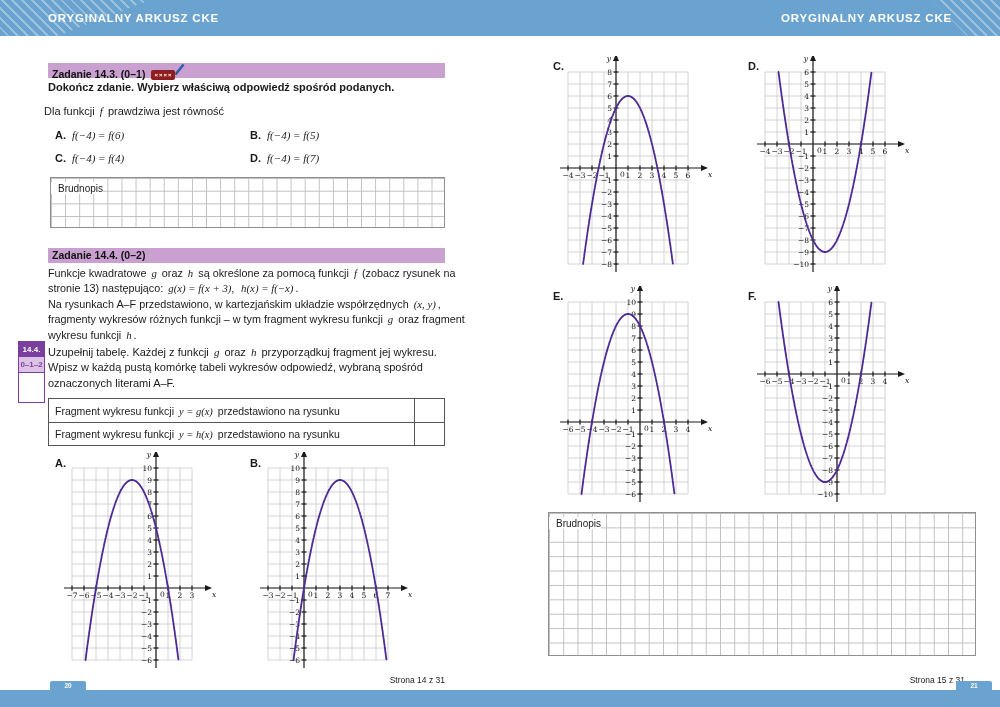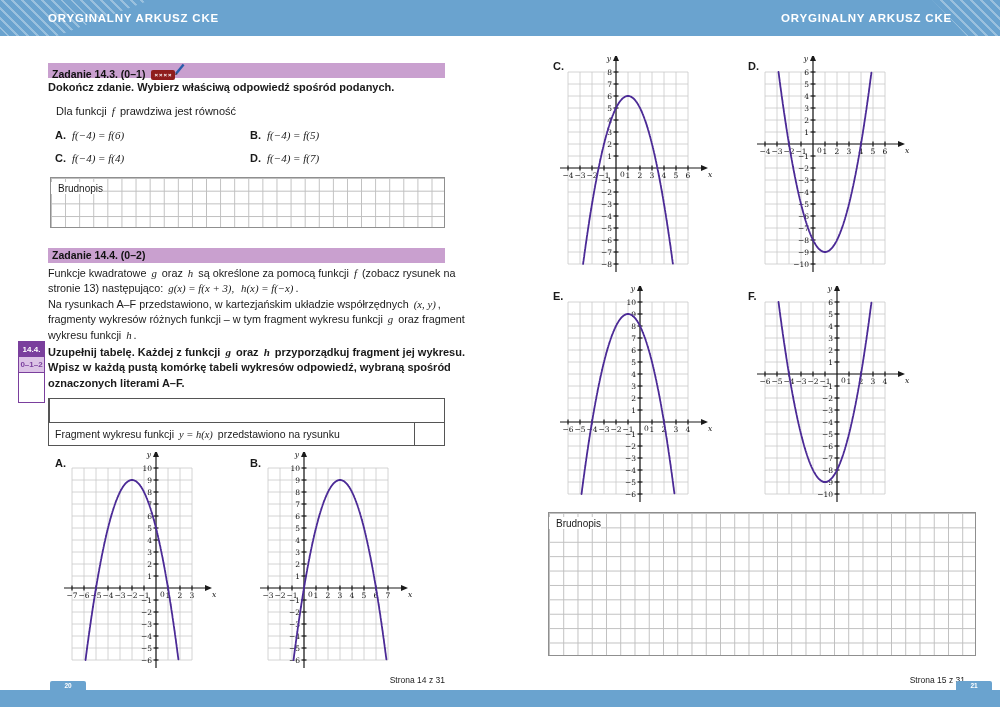--- a/index.html
+++ b/index.html
@@ -70,21 +70,21 @@
     <span class="topbar-title" style="right:48px">ORYGINALNY ARKUSZ CKE</span>
   </div>
 
   <div class="task-header" style="top:63px">
     <span>Zadanie 14.3. (0–1)</span><span class="badge">××××</span><svg class="pencil" width="13" height="13" viewBox="0 0 13 13">
         <path d="M3.2 10.6 L10.6 1.6" stroke="#2a5caa" stroke-width="2.4" fill="none"></path>
         <path d="M2.2 12 l2.2 -0.8 l-1.5 -1.4 z" fill="#222"></path>
       </svg>
   </div>
   <div class="abs bold-line" style="left:48px;top:81px">Dokończ zdanie. Wybierz właściwą odpowiedź spośród podanych.</div>
-  <div class="abs body-line" style="left:56px;top:104px;font-size:11px"><span>Dla funkcji </span><span class="mth">f</span><span> prawdziwa jest równość</span></div>
+  <div class="abs body-line" style="left:44px;top:104px;font-size:11px"><span>Dla funkcji </span><span class="mth">f</span><span> prawdziwa jest równość</span></div>
 
   <div class="opt" style="left:55px;top:129px"><b>A.</b><span class="mth">f(−4) = f(6)</span></div>
   <div class="opt" style="left:250px;top:129px"><b>B.</b><span class="mth">f(−4) = f(5)</span></div>
   <div class="opt" style="left:55px;top:152px"><b>C.</b><span class="mth">f(−4) = f(4)</span></div>
   <div class="opt" style="left:250px;top:152px"><b>D.</b><span class="mth">f(−4) = f(7)</span></div>
 
   <div class="scratch" style="left:50px;top:177px;width:395px;height:51px;background-size:14.1px 12.7px">
     <span class="scratch-label">Brudnopis</span>
   </div>
 
@@ -99,28 +99,29 @@
     <div class="body-line"><span>fragmenty wykresów różnych funkcji – w tym fragment wykresu funkcji </span><span class="mth">g</span><span> oraz fragment</span></div>
     <div class="body-line"><span>wykresu funkcji </span><span class="mth">h</span><span>.</span></div>
   </div>
 
   <div class="marker">
     <div class="m1">14.4.</div>
     <div class="m2">0–1–2</div>
     <div class="m3"></div>
   </div>
 
-  <div class="abs" style="left:48px;top:345px;font-weight:bold">
+  <div class="abs" style="left:48px;top:345px;font-weight:normal">
     <div class="body-line" style="font-size:11px"><span>Uzupełnij tabelę. Każdej z funkcji </span><span class="mth">g</span><span> oraz </span><span class="mth">h</span><span> przyporządkuj fragment jej wykresu.</span></div>
     <div class="body-line" style="font-size:11px"><span>Wpisz w każdą pustą komórkę tabeli wykresów odpowiedź, wybraną spośród</span></div>
     <div class="body-line" style="font-size:11px"><span>oznaczonych literami A–F.</span></div>
   </div>
 
   <div class="anstable">
     <div class="row">
+      <div class="cell-text"><span>Fragment wykresu funkcji </span><span class="mth">y = g(x)</span><span> przedstawiono na rysunku</span></div>
       <div class="cell-answer"></div>
     </div>
     <div class="row">
       <div class="cell-text"><span>Fragment wykresu funkcji </span><span class="mth">y = h(x)</span><span> przedstawiono na rysunku</span></div>
       <div class="cell-answer"></div>
     </div>
   </div>
 
   <div class="graph-label" style="left:55px;top:457px">A.</div>
   <div class="graph" style="left:58px;top:452px"><svg width="160" height="222" viewBox="0 0 160 222">

